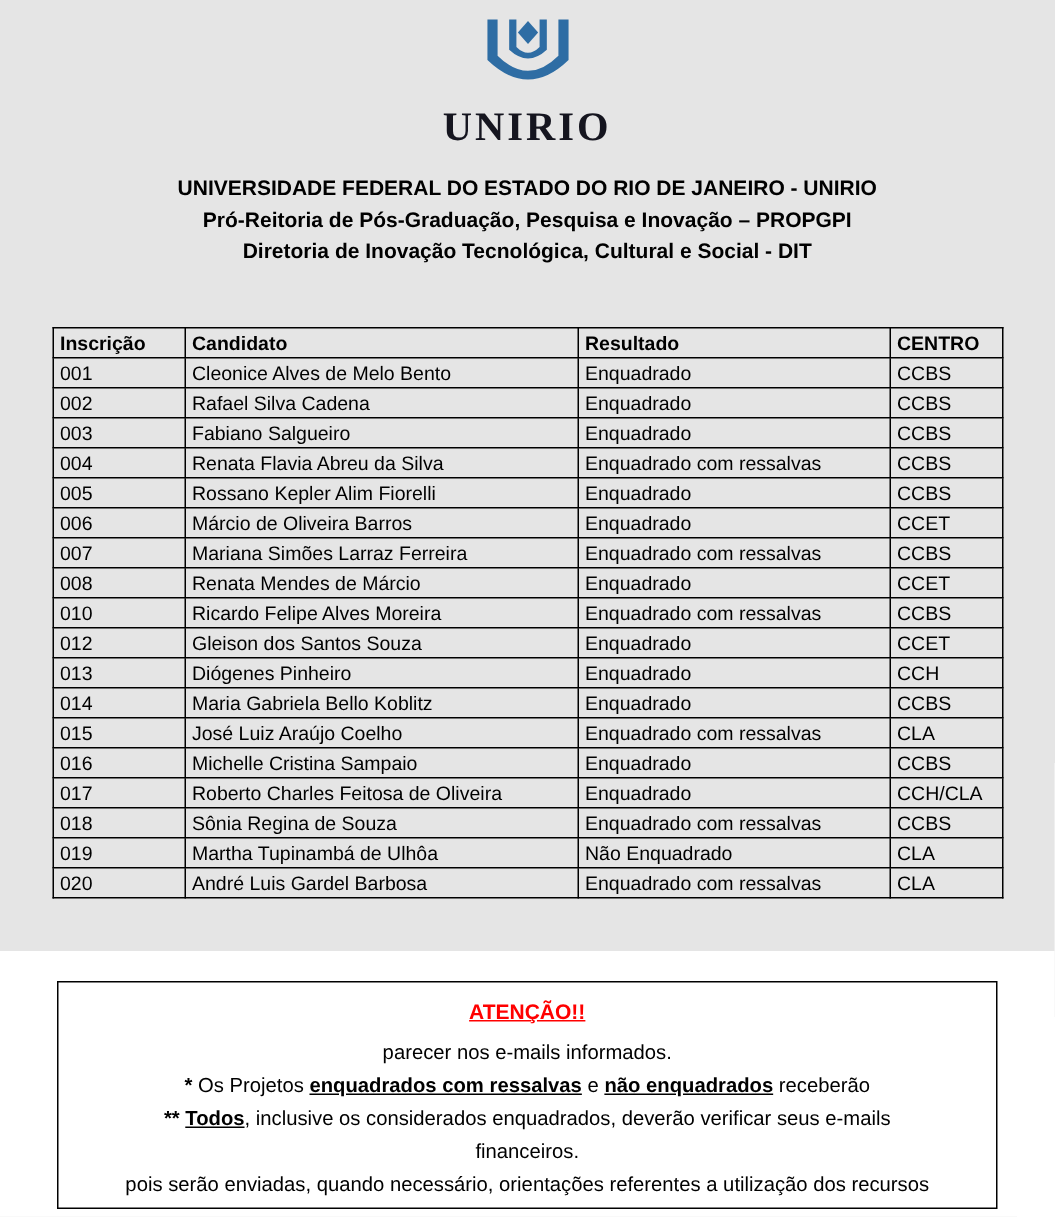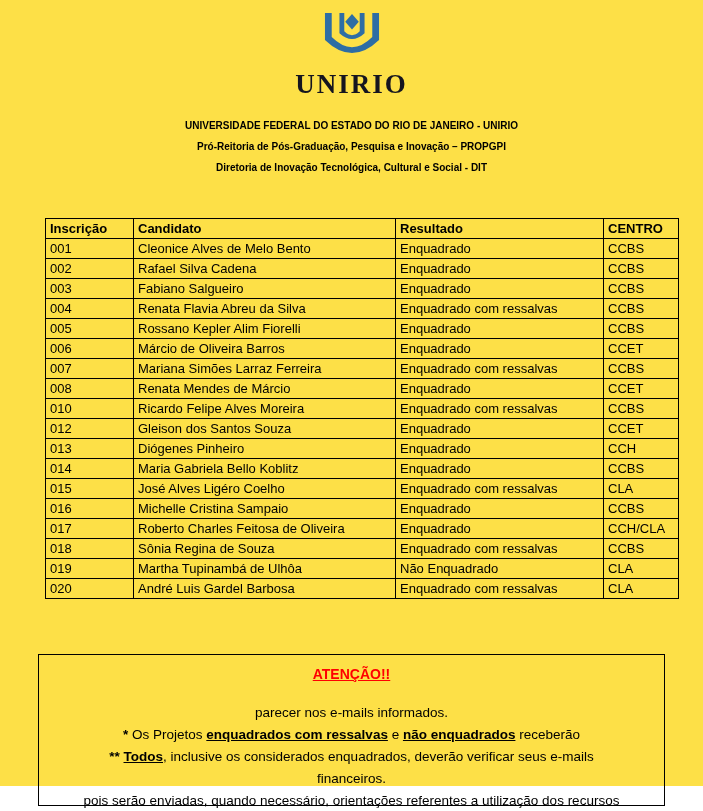--- a/index.html
+++ b/index.html
@@ -4,42 +4,42 @@
 <style>
   * { margin:0; padding:0; box-sizing:border-box; }
   html, body { background:#ffffff; }
   body {
     width:703px; height:811px;
     font-family:"Liberation Sans", sans-serif;
     color:#000;
     position:relative;
     overflow:hidden;
   }
-  .page { position:relative; width:703px; height:786px; background:#fde047; }
+  .page { position:relative; width:703px; height:634px; background:#e5e5e5; }
 
   
   .logo-block { position:absolute; top:12px; left:0; width:100%; text-align:center; }
   .logo-symbol { display:block; margin:0 auto; }
   .wordmark {
     font-family:"Liberation Serif", serif;
     font-weight:bold;
     font-size:27px;
     letter-spacing:2px;
     margin-top:1px;
   }
 
   
   .doc-header {
     position:absolute; top:115px; left:0; width:100%;
-    text-align:center; font-weight:bold; font-size:10px; line-height:21px;
+    text-align:center; font-weight:bold; font-size:14px; line-height:21px;
   }
 
   
   .results {
-    position:absolute; top:218px; left:45px; width:633px;
+    position:absolute; top:218px; left:35px; width:633px;
     border-collapse:collapse; table-layout:fixed;
     font-size:13px;
   }
   .results th, .results td {
     border:1px solid #000;
     padding:1px 4px;
     height:20px;
     text-align:left;
     vertical-align:middle;
     white-space:nowrap;
@@ -52,21 +52,21 @@
     position:absolute; top:654px; left:38px; width:627px; height:152px;
     border:1px solid #000;
     text-align:center;
     font-size:13.5px;
     padding-top:11px;
   }
   .notice-title {
     font-weight:bold;
     text-decoration:underline;
     font-size:14px;
-    margin-bottom:20px;
+    margin-bottom:9px;
   }
   .notice-line { line-height:22px; }
   .b { font-weight:bold; }
   .u { text-decoration:underline; }
 </style>
 </head>
 <body>
 
 <div class="page">
 
@@ -170,21 +170,21 @@
           <td>CCH</td>
         </tr>
         <tr>
           <td>014</td>
           <td>Maria Gabriela Bello Koblitz</td>
           <td>Enquadrado</td>
           <td>CCBS</td>
         </tr>
         <tr>
           <td>015</td>
-          <td>José Alves Ligéro Coelho</td>
+          <td>José Luiz Araújo Coelho</td>
           <td>Enquadrado com ressalvas</td>
           <td>CLA</td>
         </tr>
         <tr>
           <td>016</td>
           <td>Michelle Cristina Sampaio</td>
           <td>Enquadrado</td>
           <td>CCBS</td>
         </tr>
         <tr>

